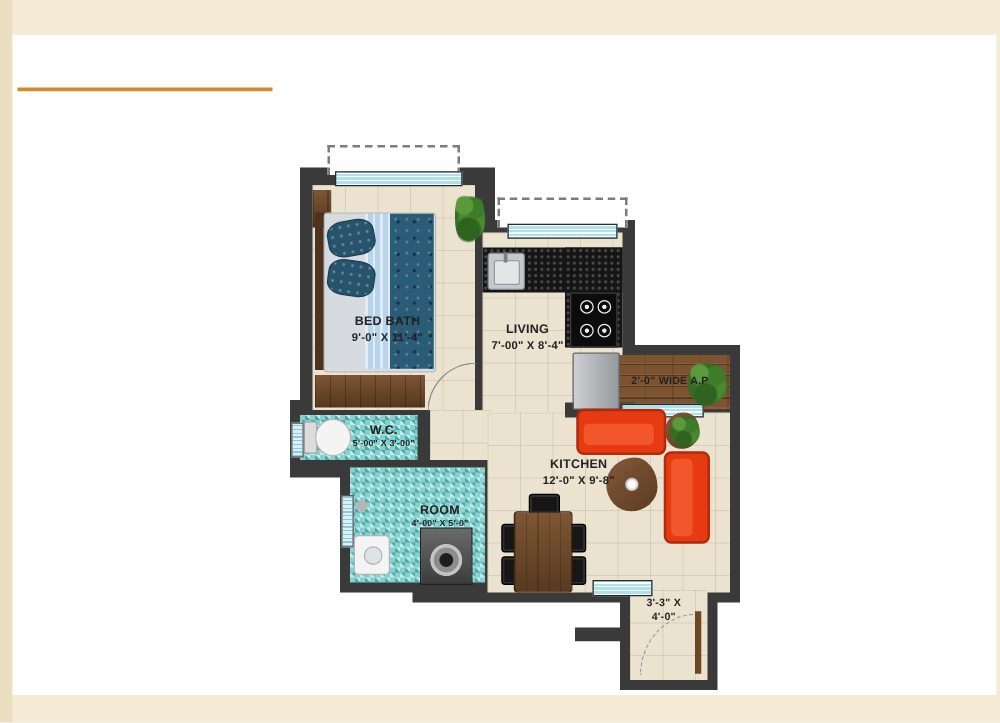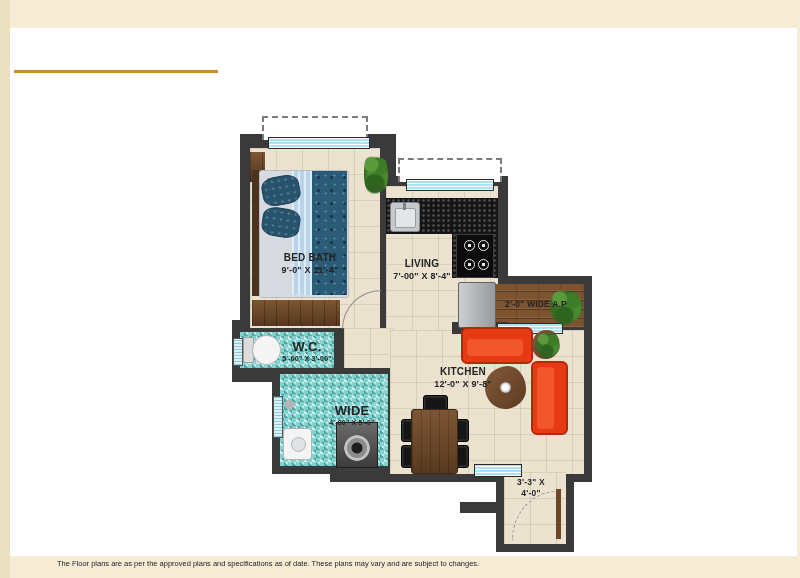--- a/index.html
+++ b/index.html
@@ -30,21 +30,21 @@
   .vent{background-color:#d8f0f6;border:1px solid #555;
     background-image:repeating-linear-gradient(0deg,#8fc9d8 0 1px,transparent 1px 3px);}
   .proj{border:2px dashed #7c7c7c;border-bottom:none;background:#ffffff;}
   .arc{border:0 solid #8e8e8e;}
   .arc.tl{border-top:1.5px solid #8e8e8e;border-left:1.5px solid #8e8e8e;border-top-left-radius:100%;}
   .arc.br{border-bottom:1.5px solid #9fdadd;border-right:1.5px solid #9fdadd;border-bottom-right-radius:100%;}
   .arc.dashed{border-style:dashed;border-color:#9a9a9a;}
 
   .label{text-align:center;font-weight:bold;color:#232323;line-height:1.25;letter-spacing:.2px;}
   .rname{font-size:10px;} .rdims{font-size:9px;}
-  .label.sm .rname{font-size:13px;} .label.sm .rdims{font-size:7px;}
+  .label.sm .rname{font-size:10px;} .label.sm .rdims{font-size:7px;}
   .label.md .rname{font-size:8.5px;}
 
   .wardrobe{background:linear-gradient(0deg,#56371e,#7d5634);
     background-image:repeating-linear-gradient(90deg,rgba(0,0,0,.25) 0 1px,transparent 1px 12px),linear-gradient(0deg,#56371e,#7d5634);}
   .headboard{background:#4b3320;}
   .mattress{background:#d7dbdf;border-radius:3px;border:1px solid #b9bec2;}
   .pillow{background-color:#27536d;border:1px solid #1c3f55;border-radius:35%;
     background-image:radial-gradient(rgba(255,255,255,.3) .8px,transparent 1.4px);background-size:7px 7px;}
   .sheet{background-color:#b9d3ea;
     background-image:repeating-linear-gradient(90deg,rgba(255,255,255,.55) 0 2px,transparent 2px 6px);}
@@ -181,29 +181,28 @@
   </div>
   <div class="abs label" style="left:386px;top:258px;width:72px">
     <div class="rname">LIVING</div>
     <div class="rdims">7'-00" X 8'-4"</div>
   </div>
   <div class="abs label sm" style="left:282px;top:339px;width:50px">
     <div class="rname">W.C.</div>
     <div class="rdims">5'-00" X 3'-00"</div>
   </div>
   <div class="abs label sm" style="left:322px;top:403px;width:60px">
-    <div class="rname">WIDE</div>
+    <div class="rname">ROOM</div>
     <div class="rdims">4'-00" X 5'-0"</div>
   </div>
   <div class="abs label" style="left:425px;top:366px;width:76px">
     <div class="rname">KITCHEN</div>
     <div class="rdims">12'-0" X 9'-8"</div>
   </div>
   <div class="abs label md" style="left:494px;top:299px;width:84px">
     <div class="rname">2'-0" WIDE A.P</div>
   </div>
   <div class="abs label md" style="left:505px;top:477px;width:52px">
     <div class="rname">3'-3" X</div>
     <div class="rname">4'-0"</div>
   </div>
 
-  <div class="abs" id="disclaimer">The Floor plans are as per the approved plans and specifications as of date. These plans may vary and are subject to changes.</div>
 </div>
 
 </body></html>

